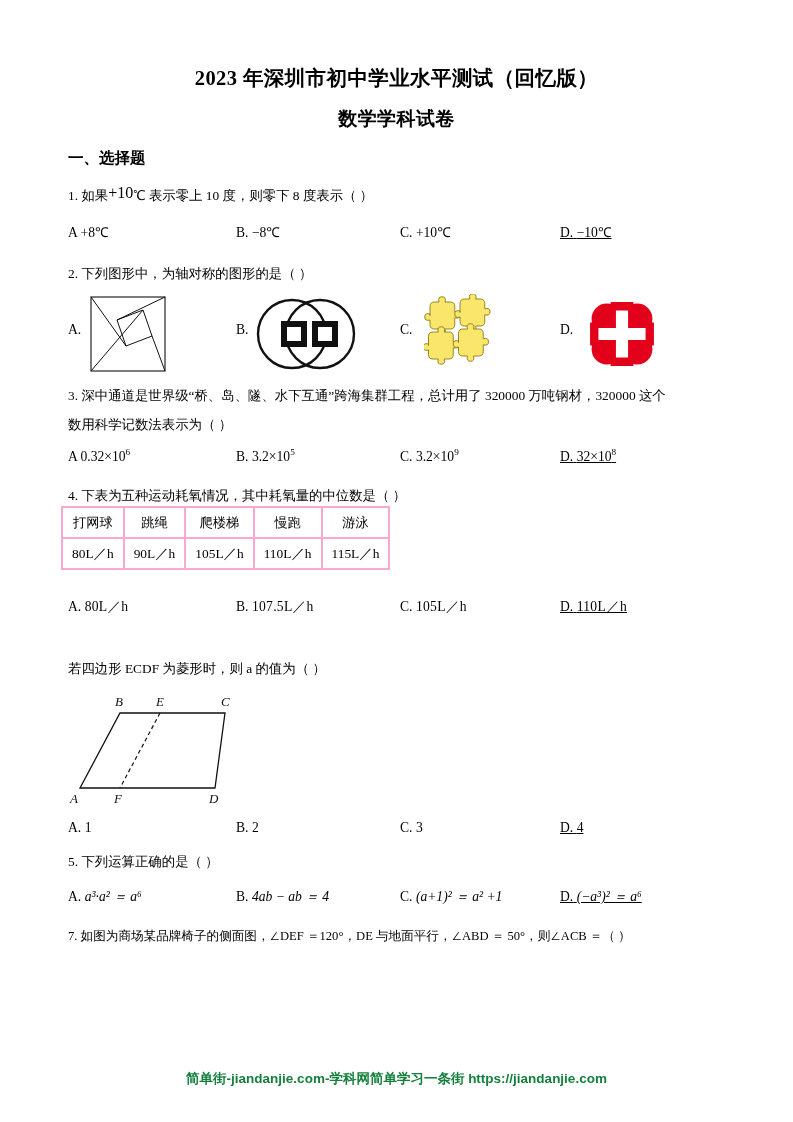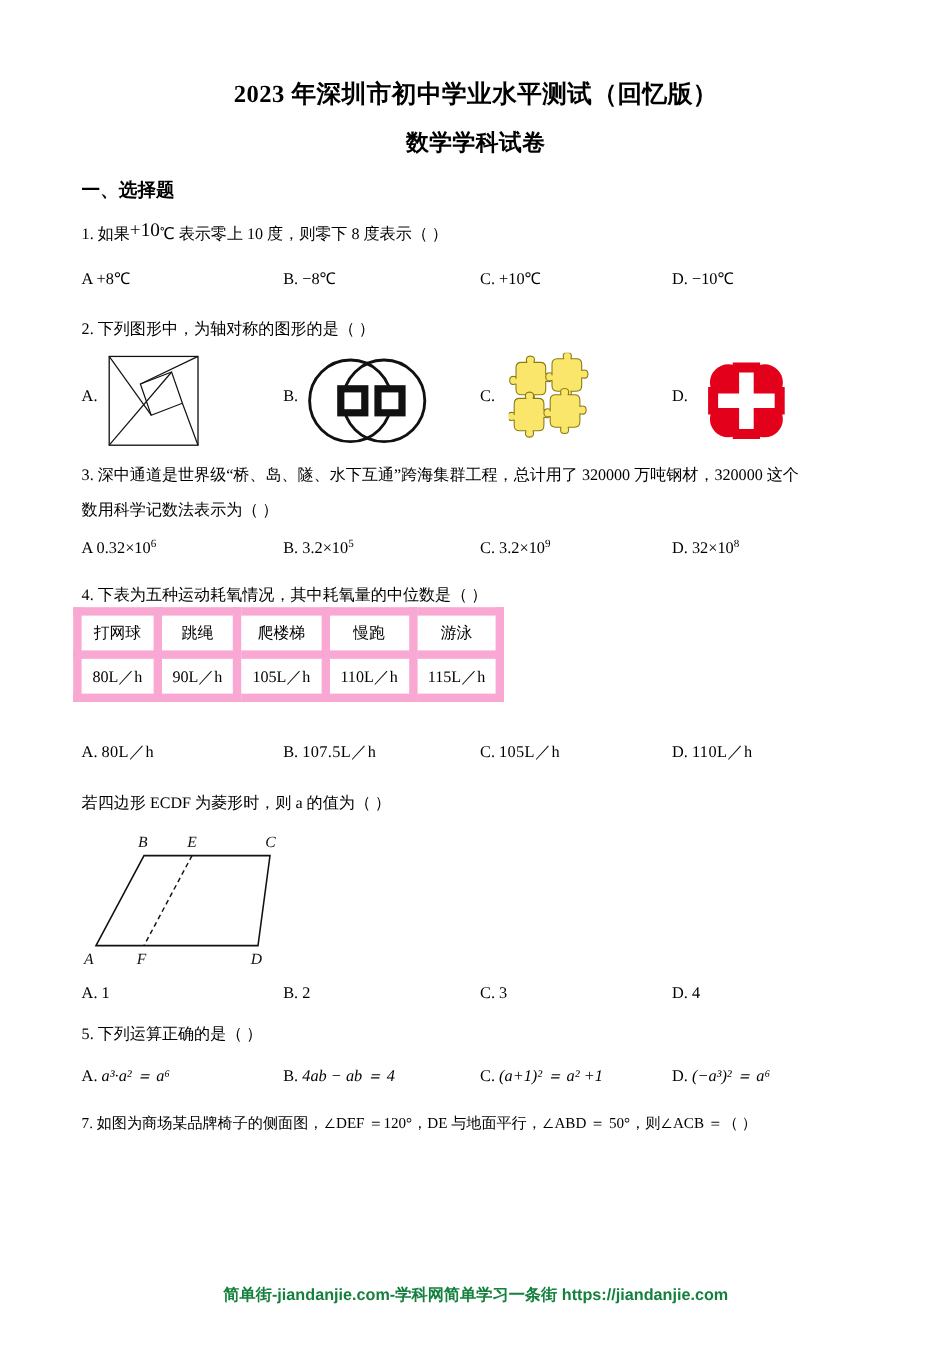--- a/index.html
+++ b/index.html
@@ -55,21 +55,21 @@
 
   .opt-row { position: absolute; left: 0; width: 793px; height: 20px; }
   .opt {
     position: absolute;
     font-size: 13.6px;
     white-space: nowrap;
   }
   .opt.a { left: 68px; }
   .opt.b { left: 236px; }
   .opt.c { left: 400px; }
-  .opt.d { left: 560px; }
+  .opt.d { left: 560px; text-decoration: underline; }
 
   sup { font-size: 0.68em; vertical-align: super; line-height: 0; }
   .mi { font-style: italic; font-family: "Liberation Serif", serif; }
 
   
   .lh { letter-spacing: 0.3px; }
 
   
   .fig-label {
     position: absolute;
@@ -79,21 +79,21 @@
 
   
   #oxygen-table {
     position: absolute;
     left: 61px;
     top: 506px;
     border-collapse: collapse;
     font-size: 13.4px;
   }
   #oxygen-table td {
-    border: 7px solid #f9a8d4;
+    border: 2px solid #f9a8d4;
     height: 29px;
     padding: 0 9px;
     text-align: center;
     white-space: nowrap;
     font-family: "Liberation Serif", serif;
   }
   #oxygen-table tr.head td { font-size: 13.2px; }
 
   
   #footer {
@@ -246,21 +246,21 @@
     <tr>
       <td>80L／h</td>
       <td>90L／h</td>
       <td>105L／h</td>
       <td>110L／h</td>
       <td>115L／h</td>
     </tr>
   </tbody>
     </table>
 
-  <div class="opt-row" style="top:598px;margin-top:20px;">
+  <div class="opt-row" style="top:598px;">
     <div class="opt a">
       <span>A.</span>
       <span class="lh">80L／h</span>
     </div>
     <div class="opt b">
       <span>B.</span>
       <span class="lh">107.5L／h</span>
     </div>
     <div class="opt c">
       <span>C.</span>

